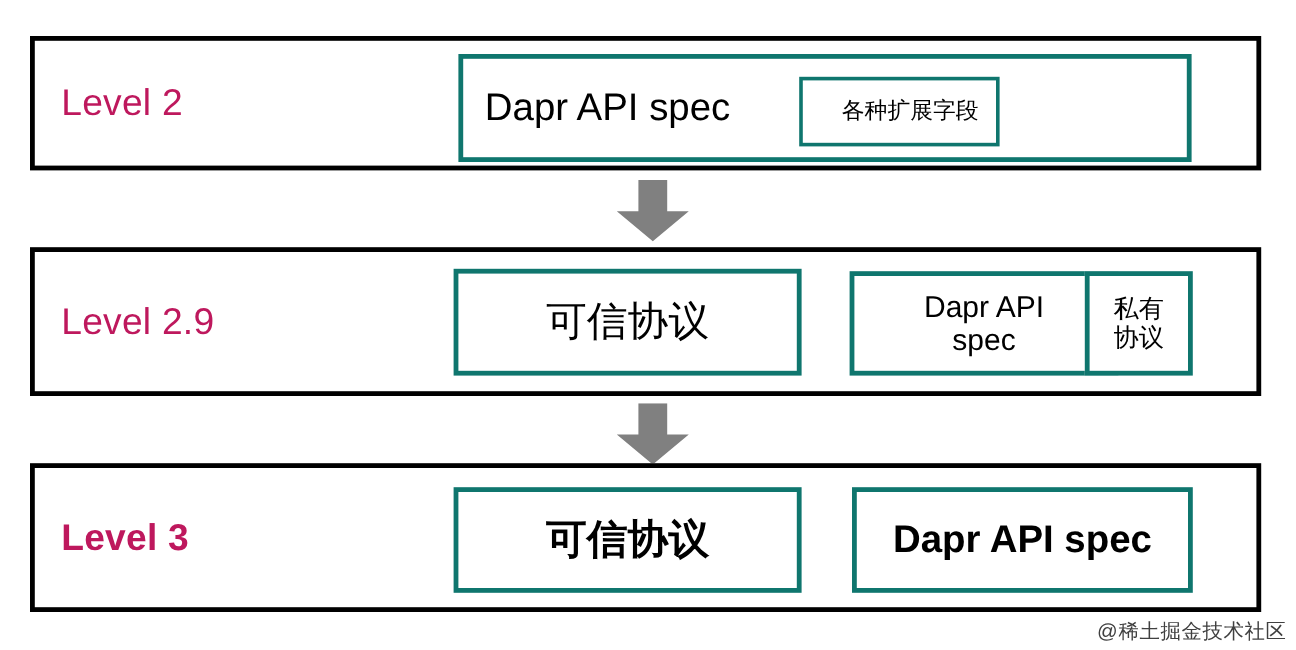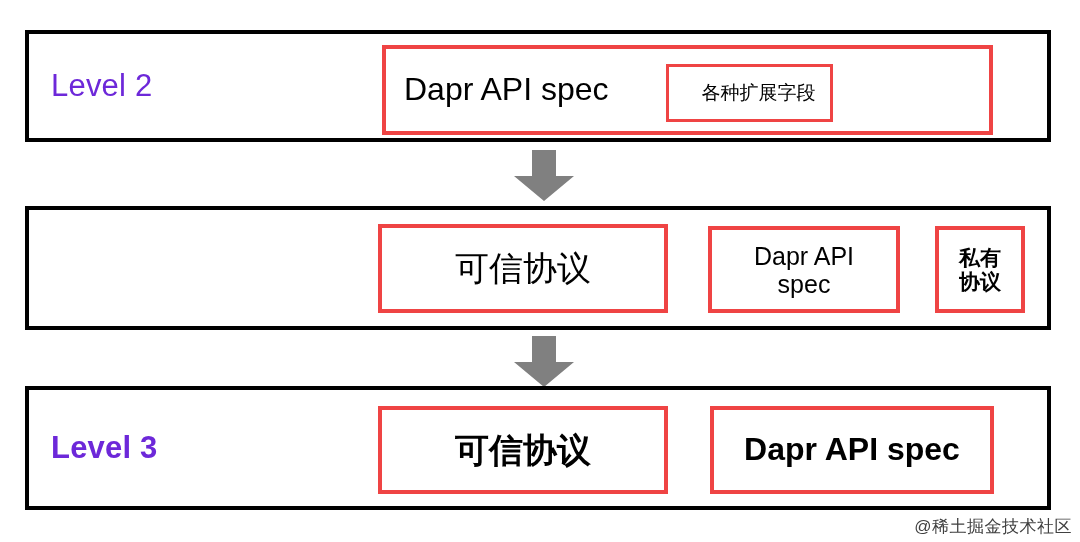--- a/index.html
+++ b/index.html
@@ -29,28 +29,28 @@
 
   .level-label {
     position: absolute;
     left: 22px;
     top: 50%;
     transform: translateY(-50%);
     font-size: 31px;
     line-height: 1.1;
     letter-spacing: 0.2px;
     white-space: nowrap;
-    color: #6d28d9;
+    color: #be185d;
   }
 
   
   .box {
     position: absolute;
     box-sizing: border-box;
-    border: 4px solid #ef4444;
+    border: 4px solid #0f766e;
     background: #ffffff;
     display: flex;
     align-items: center;
     justify-content: center;
     text-align: center;
     color: #000000;
   }
   .box.thin { border-width: 3px; }
 
   .box-text {
@@ -76,25 +76,25 @@
     left: 461px; top: 15px; width: 156px; height: 58px;
   }
   #box-binding-api .box-text { font-size: 19px; }
 
   
   #box-trust-proto-l29 {
     left: 349px; top: 14px; width: 290px; height: 89px;
   }
   #box-trust-proto-l29 .box-text { font-size: 34px; }
   #box-dapr-spec-l29 {
-    left: 679px; top: 16px; width: 192px; height: 87px;
+    left: 679px; top: 16px; width: 224px; height: 87px;
   }
   #box-dapr-spec-l29 .box-text { font-size: 25px; }
   #box-private-proto {
-    left: 906px; top: 16px; width: 90px; height: 87px; font-weight: bold;
+    left: 875px; top: 16px; width: 90px; height: 87px;
   }
   #box-private-proto .box-text { font-size: 21px; }
 
   
   #box-trust-proto-l3 {
     left: 349px; top: 16px; width: 290px; height: 88px;
   }
   #box-trust-proto-l3 .box-text { font-size: 34px; }
   #box-dapr-spec-l3 {
     left: 681px; top: 16px; width: 284px; height: 88px;
@@ -138,20 +138,21 @@
 
   </div>
 </div>
 
 <svg class="arrow-down" id="arrow-1" viewBox="0 0 62 52">
   <polygon points="19,0 43,0 43,26 61,26 31,51 1,26 19,26" fill="#808080"></polygon>
 </svg>
 
 <div class="level-row" id="row-level29">
 
+  <div class="level-label">Level 2.9</div>
 
   <div class="box" id="box-trust-proto-l29">
     <span class="box-text">可信协议</span>
   </div>
 
   <div class="box" id="box-dapr-spec-l29">
     <span class="box-text">Dapr API
 spec</span>
   </div>
 

